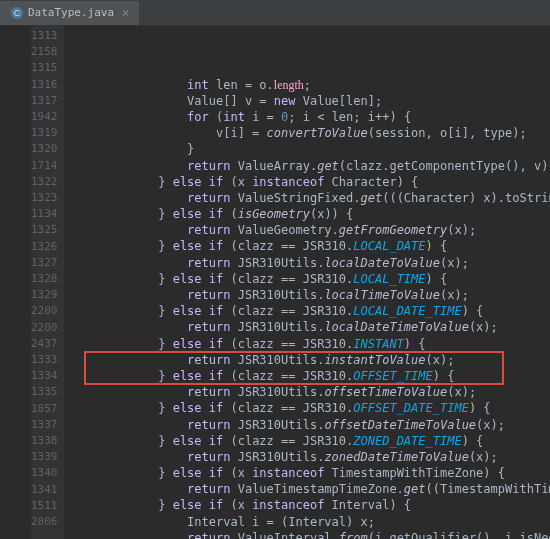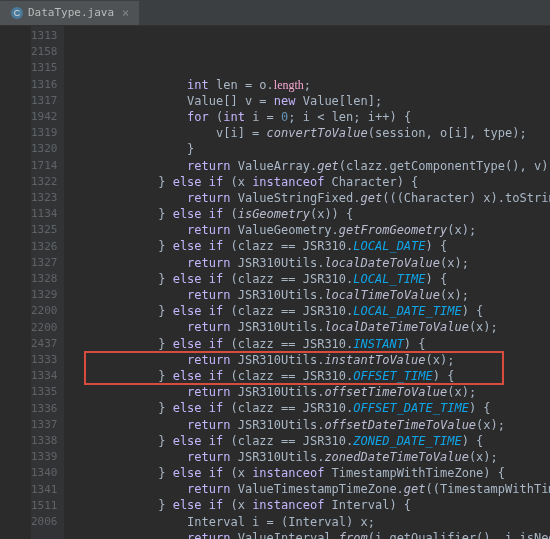--- a/index.html
+++ b/index.html
@@ -106,21 +106,21 @@
       <div>1326</div>
       <div>1327</div>
       <div>1328</div>
       <div>1329</div>
       <div>2200</div>
       <div>2200</div>
       <div>2437</div>
       <div>1333</div>
       <div>1334</div>
       <div>1335</div>
-      <div>1336</div>
+      <div>1057</div>
       <div>1337</div>
       <div>1338</div>
       <div>1339</div>
       <div>1340</div>
       <div>1341</div>
       <div>1511</div>
       <div>2006</div>
     </div>
   <div class="code">
     <div class="highlight-box" style="top: 325px; height: 34.4px;"></div>

